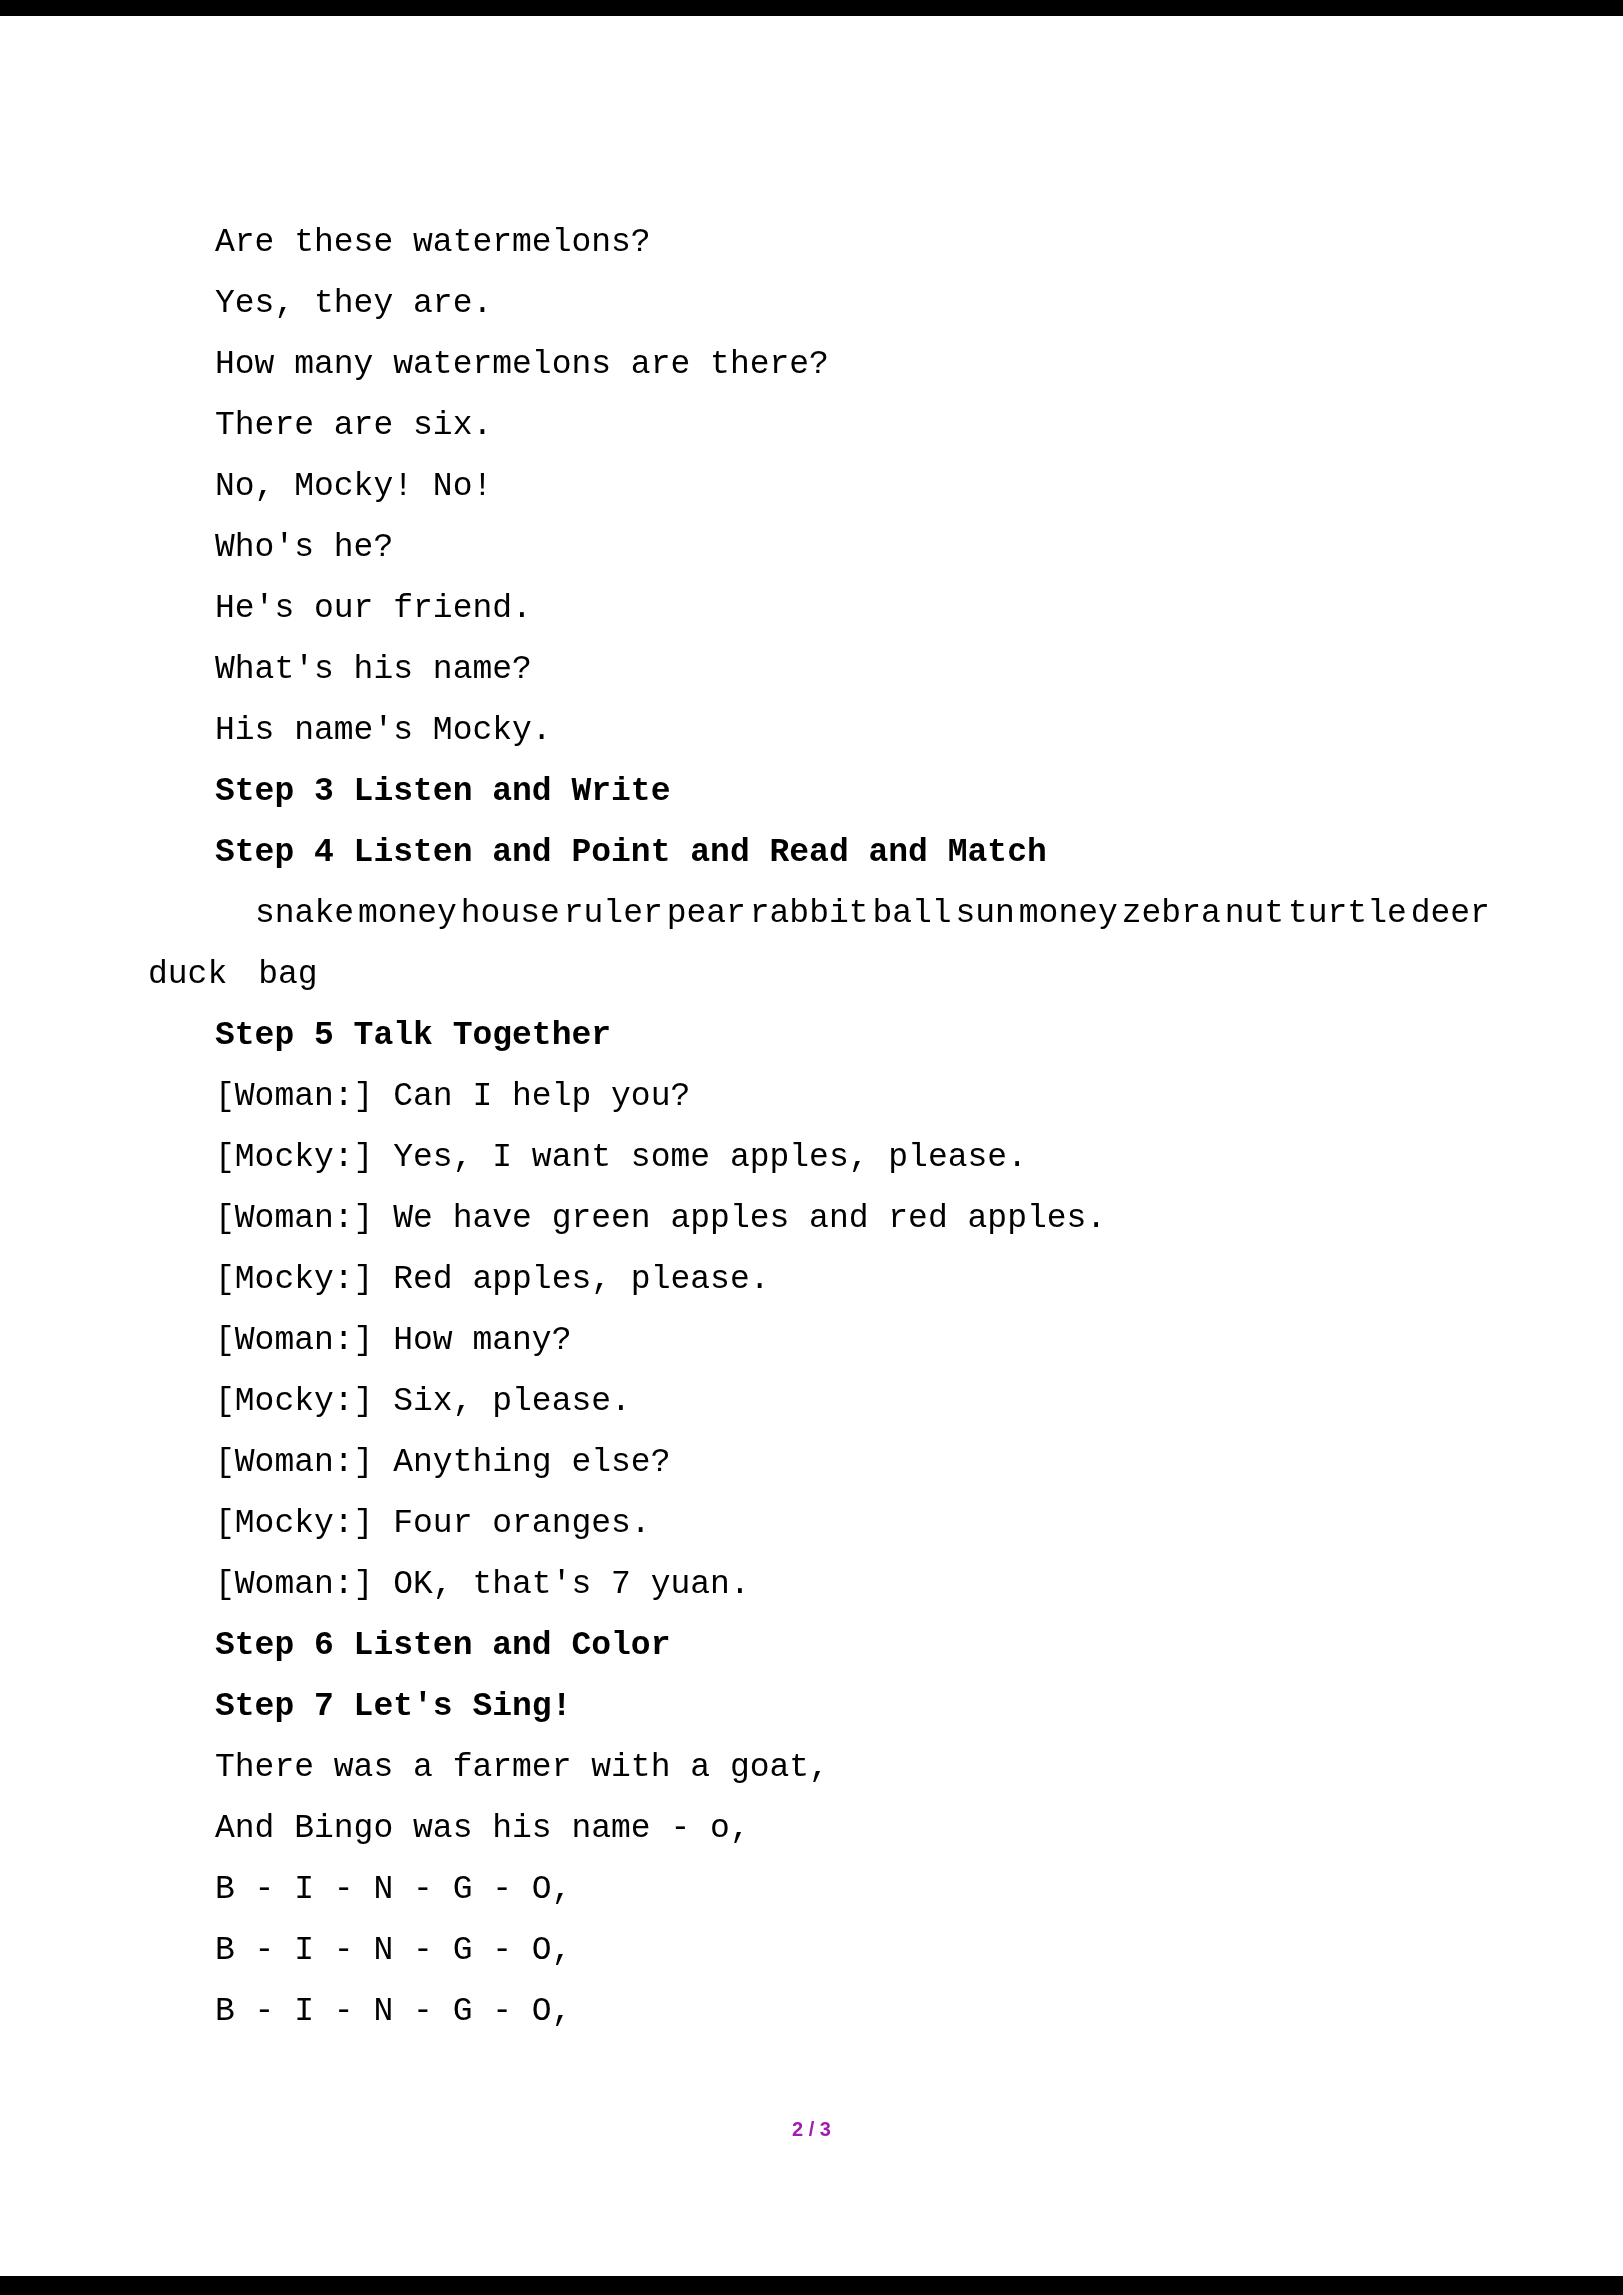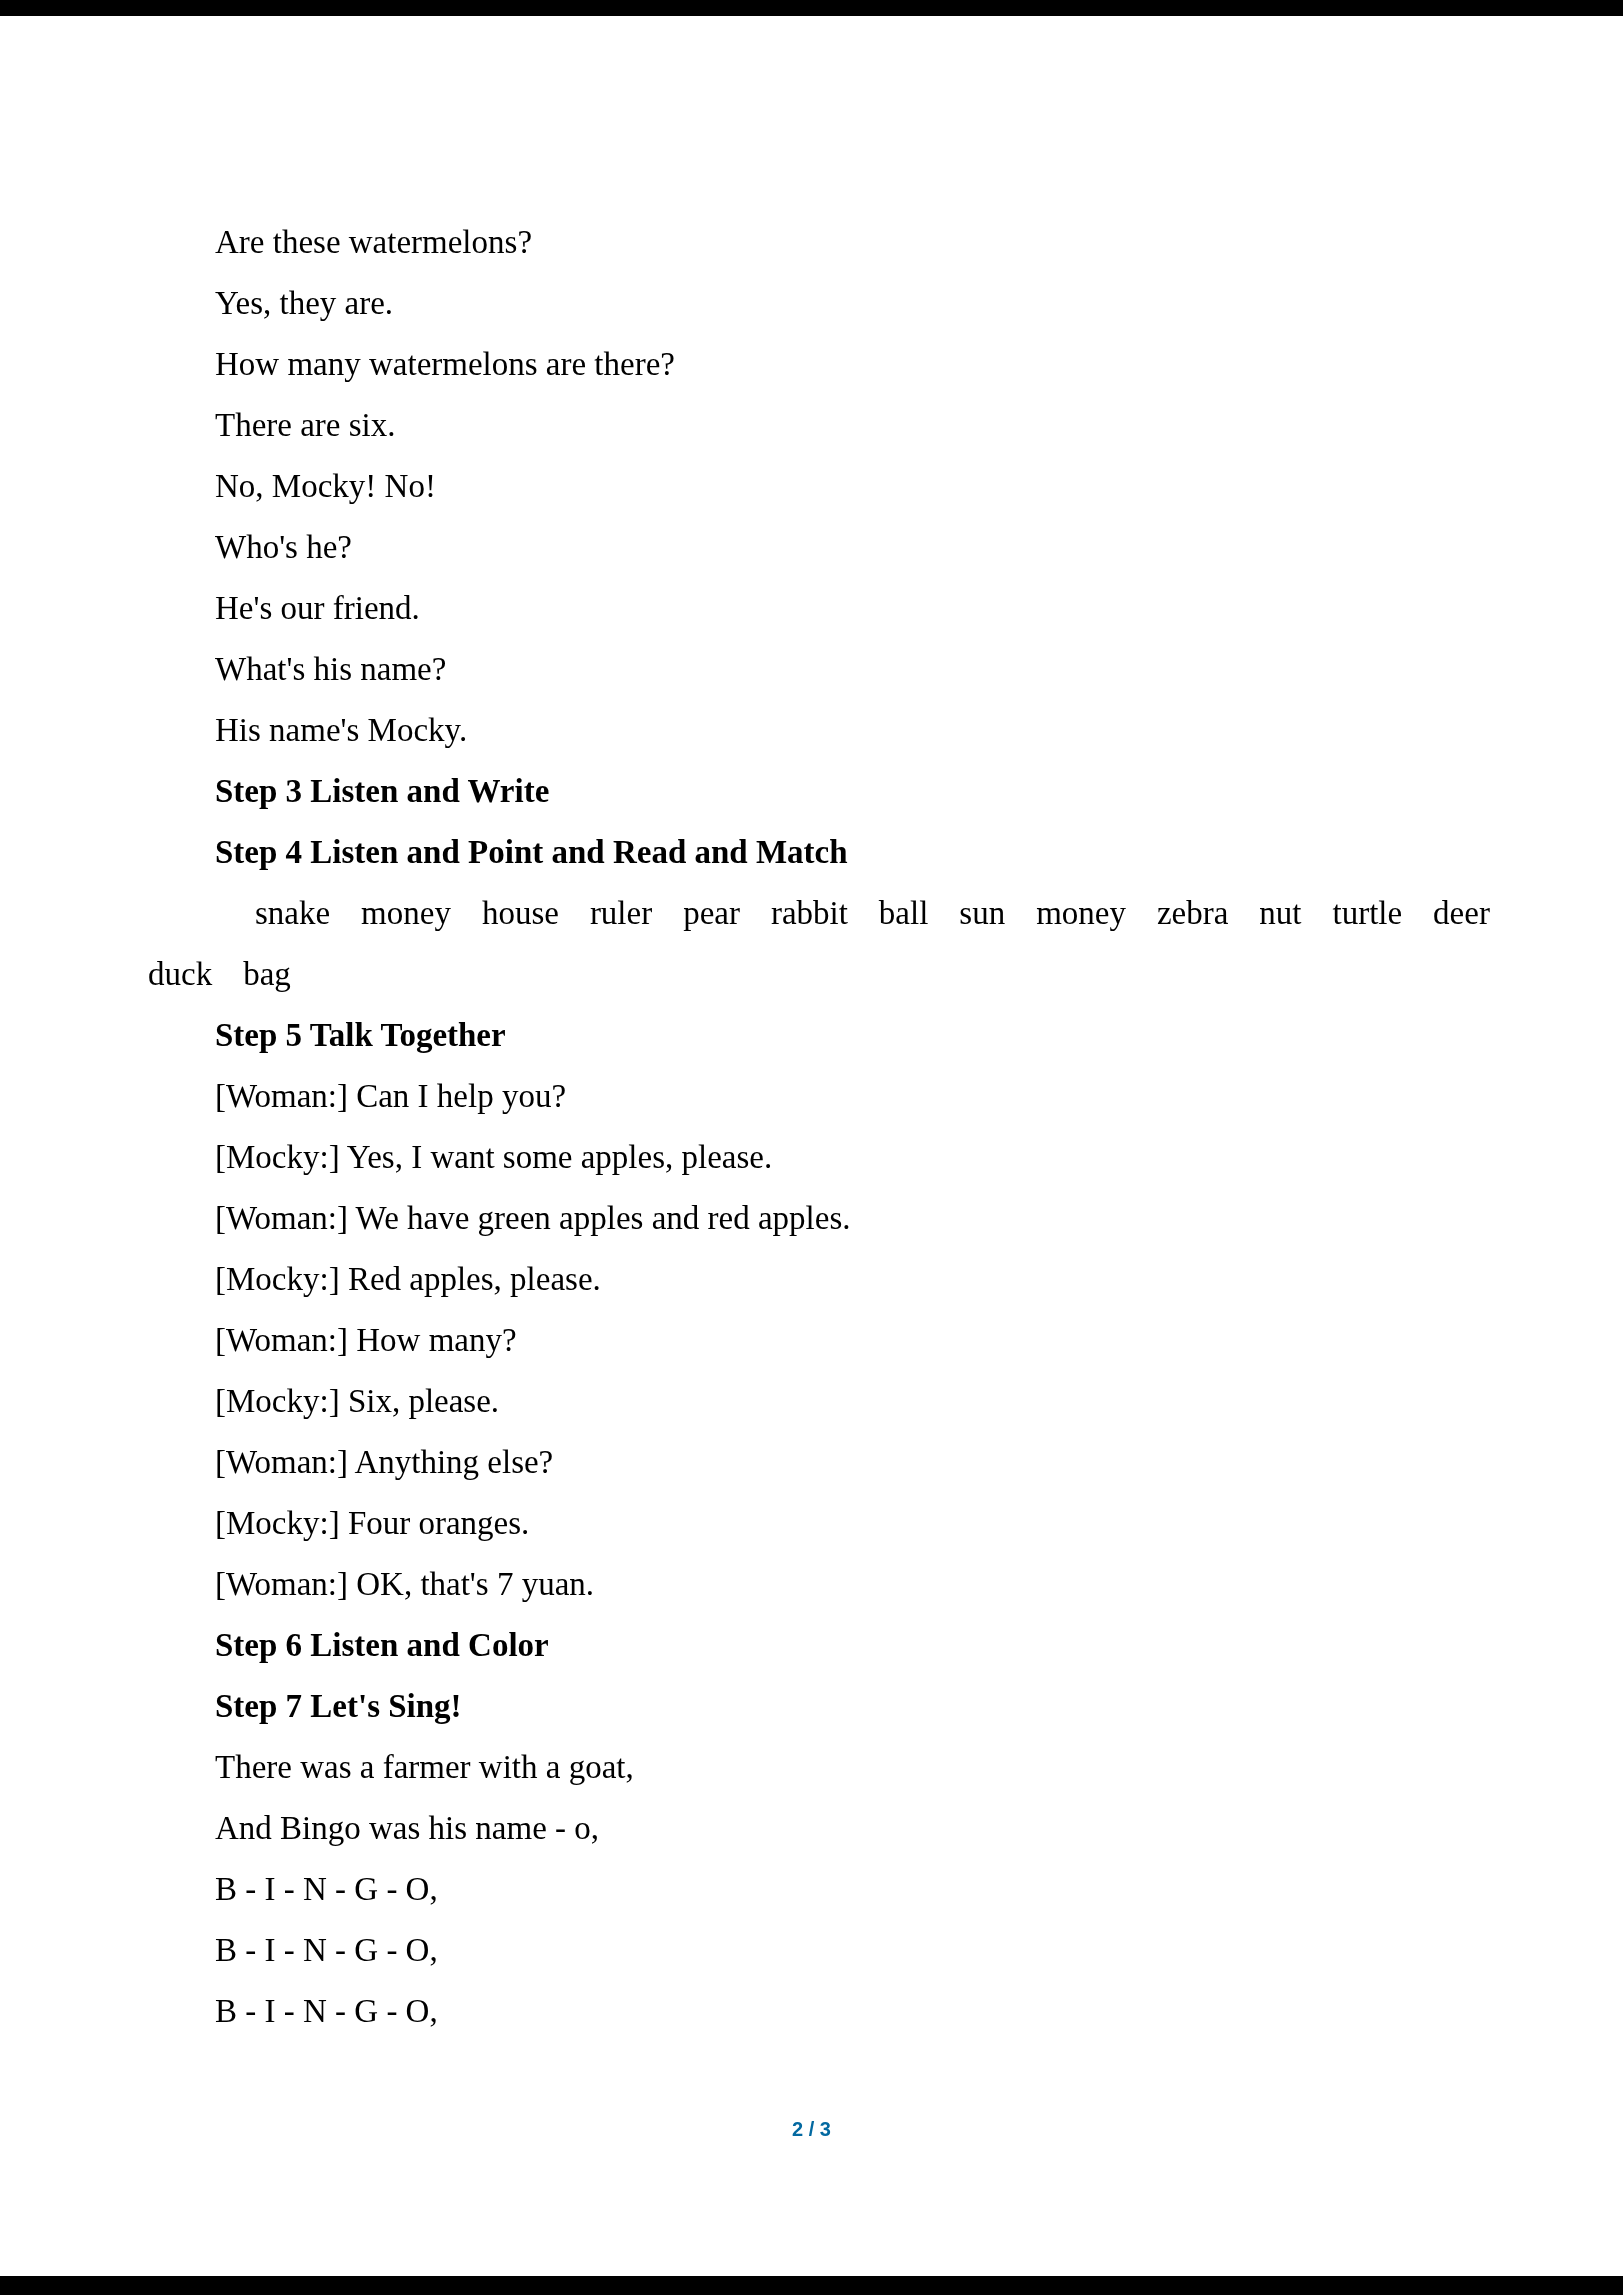--- a/index.html
+++ b/index.html
@@ -1,15 +1,15 @@
 <!DOCTYPE html>
 <html style="font-size:11px"><head>
 <meta charset="utf-8">
 <style>
-  * { margin:0; padding:0; box-sizing:border-box; }
+  * { margin:0; padding:0; box-sizing:border-box;font-family:Liberation Mono, monospace; }
   html, body { background:#ffffff; }
   .page {
     position:relative;
     width:1623px;
     height:2295px;
     background:#ffffff;
     overflow:hidden;
     font-family:"Liberation Serif", serif;
     color:#000000;
   }
@@ -49,21 +49,21 @@
   }
   .footer {
     position:absolute;
     top:2118px;
     left:0;
     width:100%;
     text-align:center;
     font-family:"Liberation Sans", sans-serif;
     font-weight:700;
     font-size:20px;
-    color:#0369a1;
+    color:#a21caf;
   }
 </style>
 </head>
 <body>
 
 <div class="page">
   <div class="border-top"></div>
 
   <div class="content">
     <p class="line">Are these watermelons?</p>

